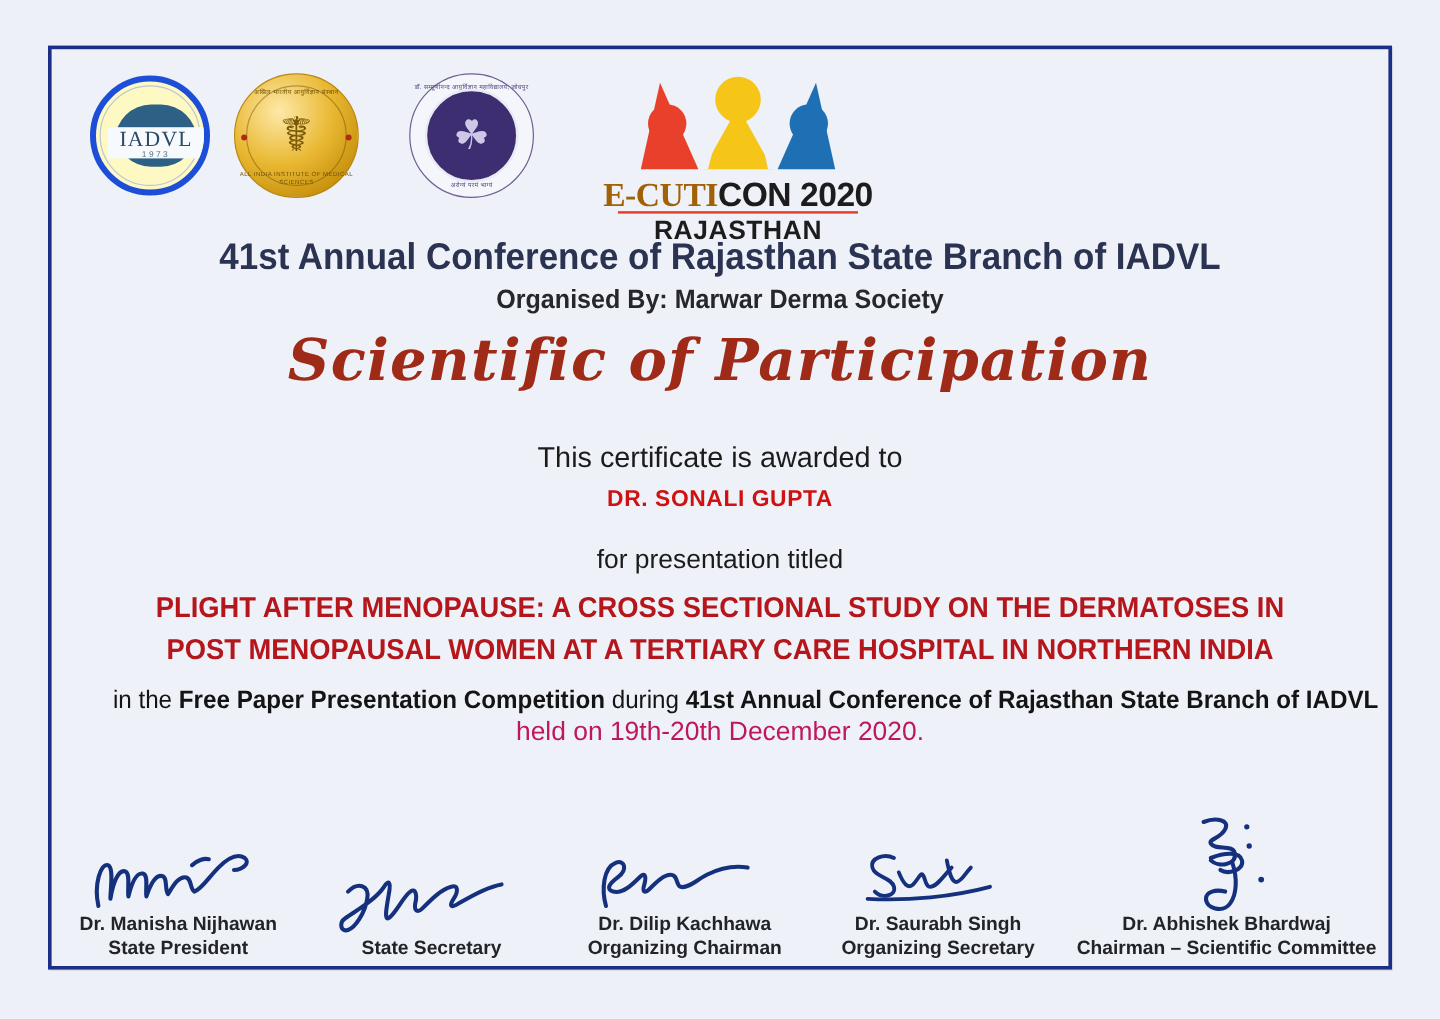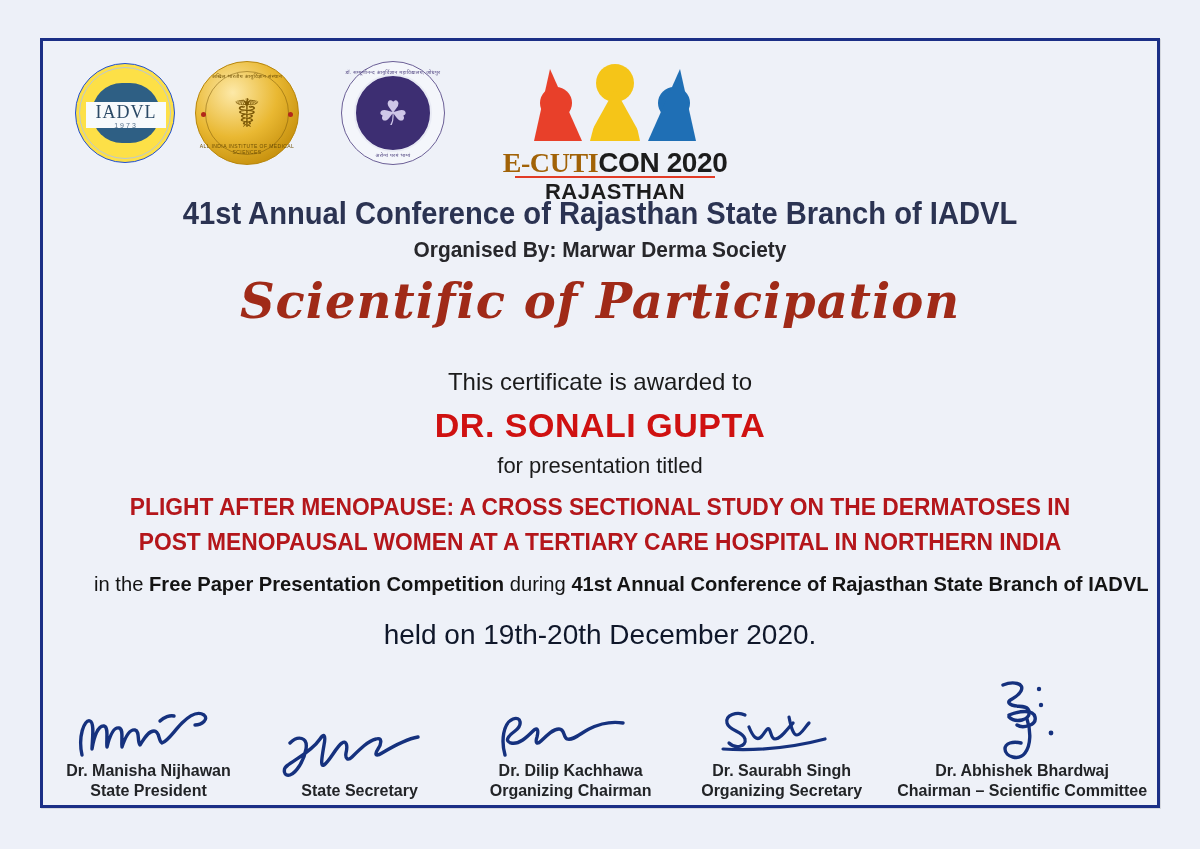--- a/index.html
+++ b/index.html
@@ -41,22 +41,22 @@
 
   .seal {
     position: absolute;
     border-radius: 50%;
   }
 
   
   #iadvl-logo {
     left: 32px; top: 8px;
     width: 100px; height: 100px;
-    background: #fde047;
-    border: 1px solid #1d4ed8;
+    background: #fef9c3;
+    border: 5px solid #1d4ed8;
     overflow: hidden;
     text-decoration: underline;
   }
   #iadvl-logo .ring-text {
     position: absolute; inset: 3px;
     border-radius: 50%;
     border: 1px solid #b9c6d6;
   }
   #iadvl-logo .arc-top, #iadvl-logo .arc-bot {
     position: absolute;
@@ -209,21 +209,21 @@
     position: absolute;
     left: 0; right: 0; top: 327px;
     text-align: center;
     font-size: 24px;
     color: #1b1b1b;
   }
   #recipient-name {
     position: absolute;
     left: 0; right: 0; top: 365px;
     text-align: center;
-    font-size: 34px;
+    font-size: 19px;
     font-weight: 700;
     color: #cf1111;
     letter-spacing: .5px;
   }
   #presentation-label {
     position: absolute;
     left: 0; right: 0; top: 412px;
     text-align: center;
     font-size: 22px;
     color: #1b1b1b;
@@ -243,24 +243,24 @@
     left: 30px; right: 30px; top: 531px;
     text-align: center;
     font-size: 21px;
     color: #141414;
     transform: scaleX(0.96);
     white-space: nowrap;
   }
   #competition-line .bold { font-weight: 700; }
   #held-on-line {
     position: absolute;
-    left: 0; right: 0; top: 578px;
-    text-align: center;
-    font-size: 28px;
-    color: #0f172a;
+    left: 0; right: 0; top: 556px;
+    text-align: center;
+    font-size: 22px;
+    color: #be185d;
   }
 
   
   #signature-row {
     position: absolute;
     left: 8px; right: 8px;
     top: 608px;
     height: 152px;
     display: flex;
     justify-content: space-between;

